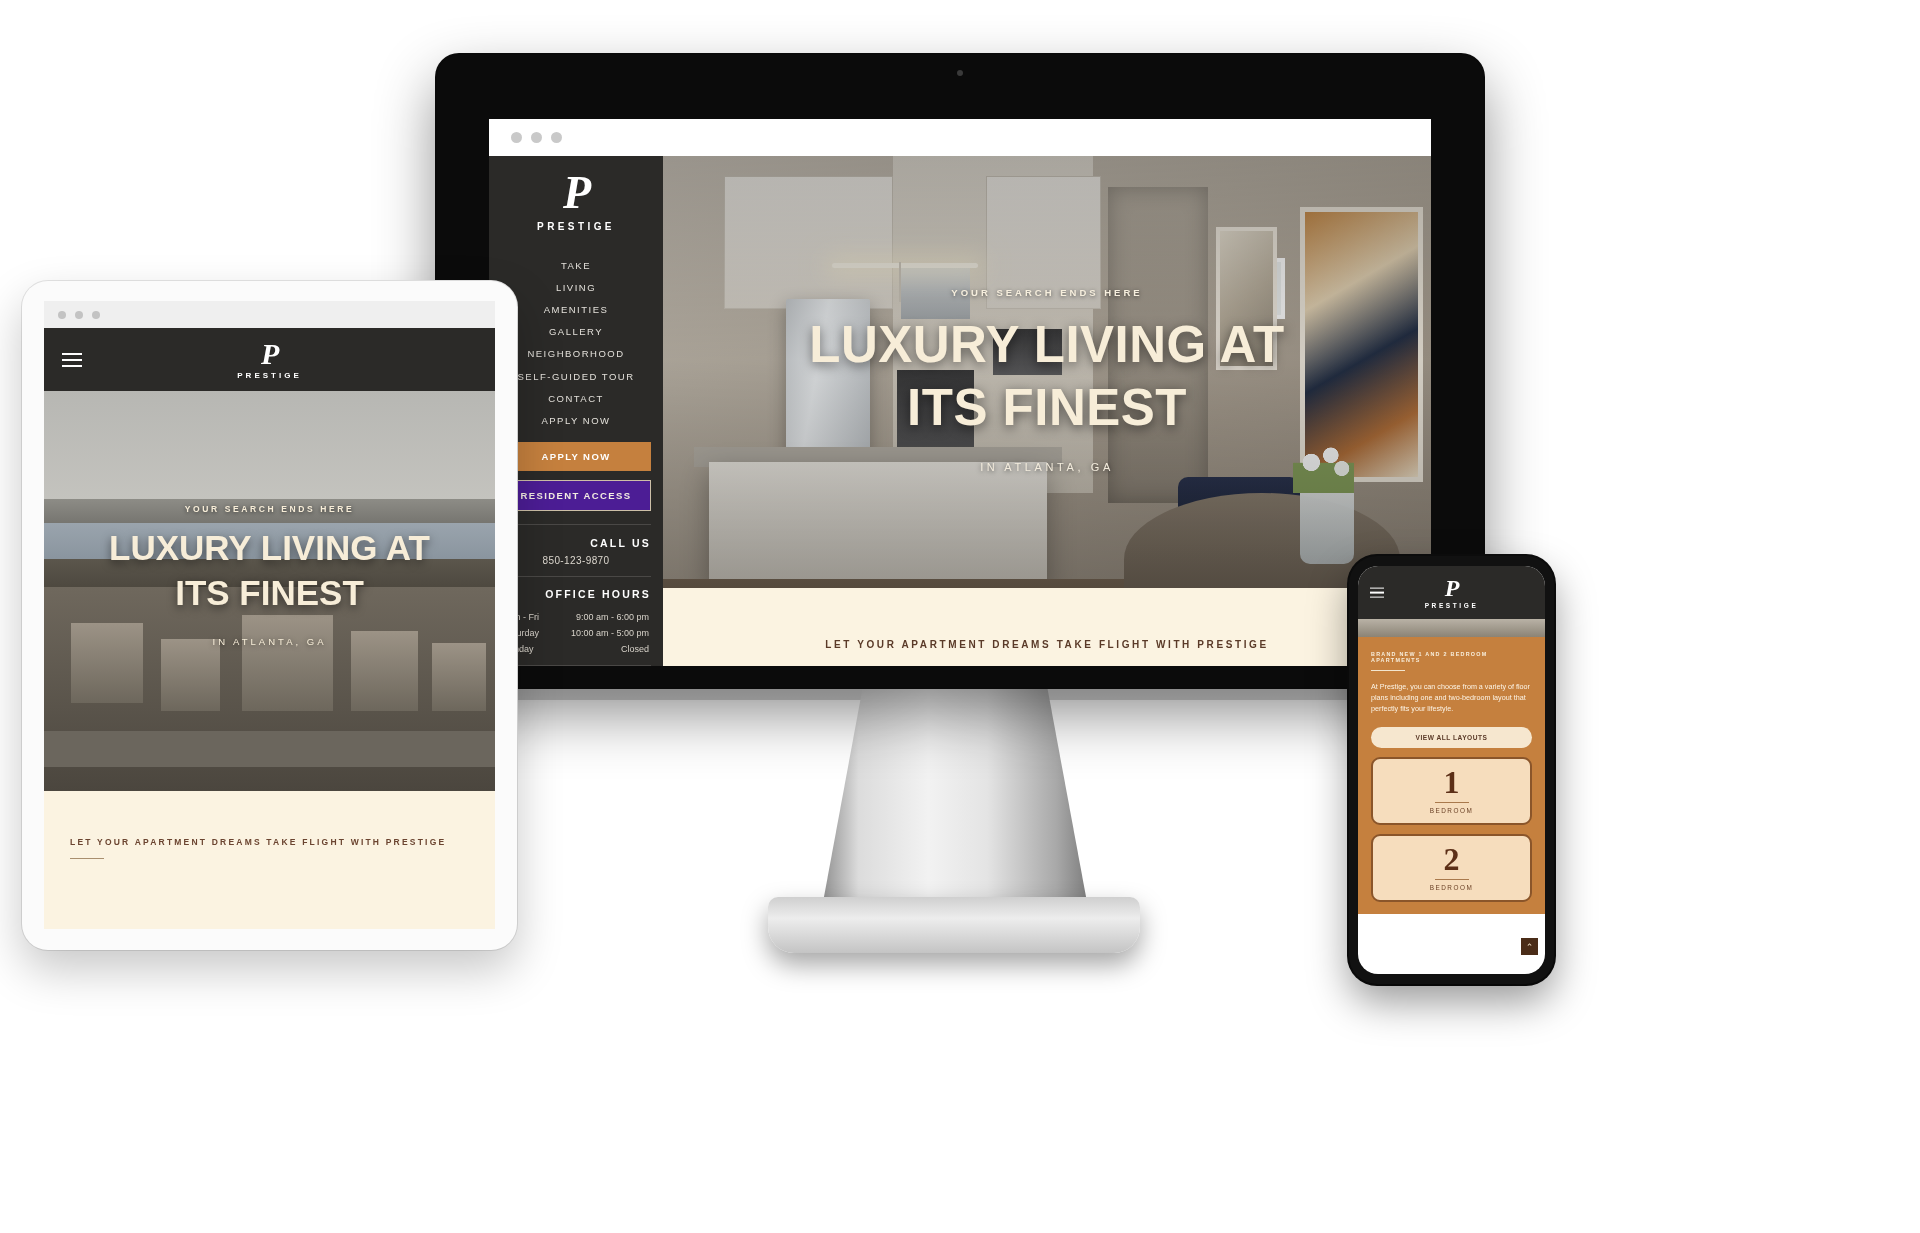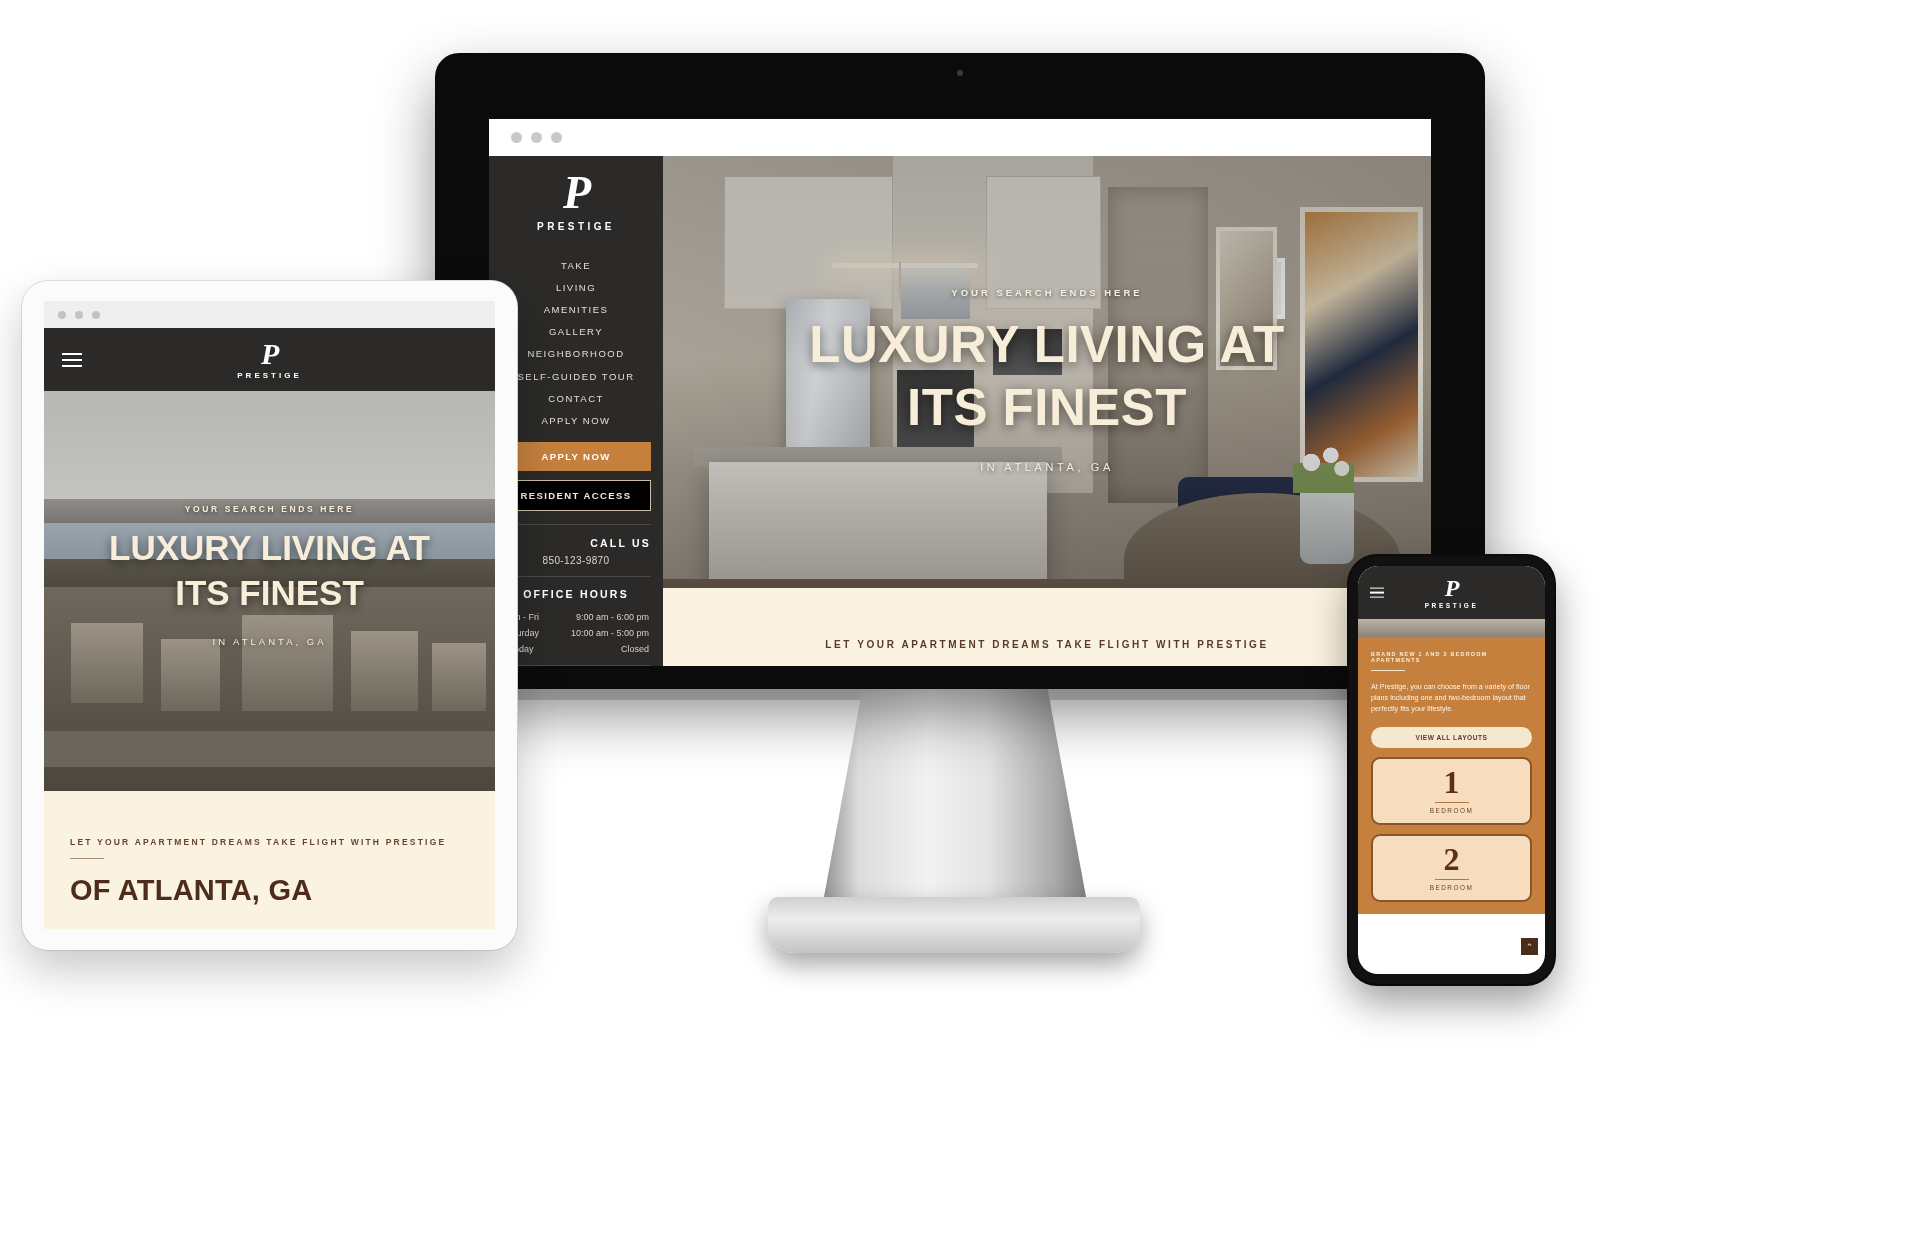--- a/index.html
+++ b/index.html
@@ -42,27 +42,27 @@
   #d-logo .mark { font-family:"Liberation Serif", serif; font-size:46px; line-height:46px;
     font-weight:700; font-style:italic; letter-spacing:-2px; }
   #d-logo .word { font-size:10px; letter-spacing:3.4px; font-weight:700; margin-top:5px; }
   #d-nav { margin-top:22px; }
   .d-nav-item { text-align:center; font-size:9.5px; letter-spacing:1.5px;
     color:#e3e0da; padding:5.6px 0; cursor:pointer; }
   #d-cta { margin:10px 12px 0; }
   .d-btn { display:block; text-align:center; font-size:9.5px; letter-spacing:1.4px;
     font-weight:700; padding:9px 0; margin-bottom:9px; cursor:pointer; }
   .d-btn.primary { background:#c5803e; color:#fff; }
-  .d-btn.ghost { background:#000000; color:#f2ece1; border:1px solid #cdbfa7; }
+  .d-btn.ghost { background:#4c1d95; color:#f2ece1; border:1px solid #cdbfa7; }
   #d-call { text-align:center; border-top:1px solid #4a4846; padding:12px 0 10px;
     margin:4px 12px 0; }
   #d-call .lbl { font-size:10.5px; font-weight:700; letter-spacing:2.2px; color:#fff;text-align:right; }
   #d-call .num { font-size:10px; color:#ddd8cf; margin-top:6px; letter-spacing:.4px; }
   #d-hours { border-top:1px solid #4a4846; margin:0 12px; padding:11px 0 8px; }
-  #d-hours .ttl { text-align:center; font-size:10.5px; font-weight:700;
+  #d-hours .ttl { text-align:right; font-size:10.5px; font-weight:700;
     letter-spacing:2.2px; color:#fff; margin-bottom:9px; }
   .hrow { display:flex; justify-content:space-between; font-size:9px;
     color:#d8d3ca; padding:3px 2px; }
   #d-visit { border-top:1px solid #4a4846; margin:0 12px; padding:10px 0;
     text-align:center; font-size:10.5px; font-weight:700; letter-spacing:2.2px; }
 
   
   #d-hero { position:relative; flex:1; overflow:hidden; background:#6d6257; }
   .kitchen { position:absolute; inset:0; }
   .kitchen .wall { position:absolute; inset:0;
@@ -358,21 +358,20 @@
             <div>ITS FINEST</div>
           </div>
           <div id="tab-sub">IN ATLANTA, GA</div>
         </div>
       </section>
 
       <section id="tab-band">
         <div id="tab-band-kicker">LET YOUR APARTMENT DREAMS TAKE FLIGHT WITH PRESTIGE</div>
         <div id="tab-rule"></div>
         <div id="tab-band-title">
-          <div>OF ATLANTA, GA</div>
         </div>
       </section>
 
     </div>
   </div>
 
   <div id="phone">
     <div id="ph-screen">
 
       <header id="ph-header">

